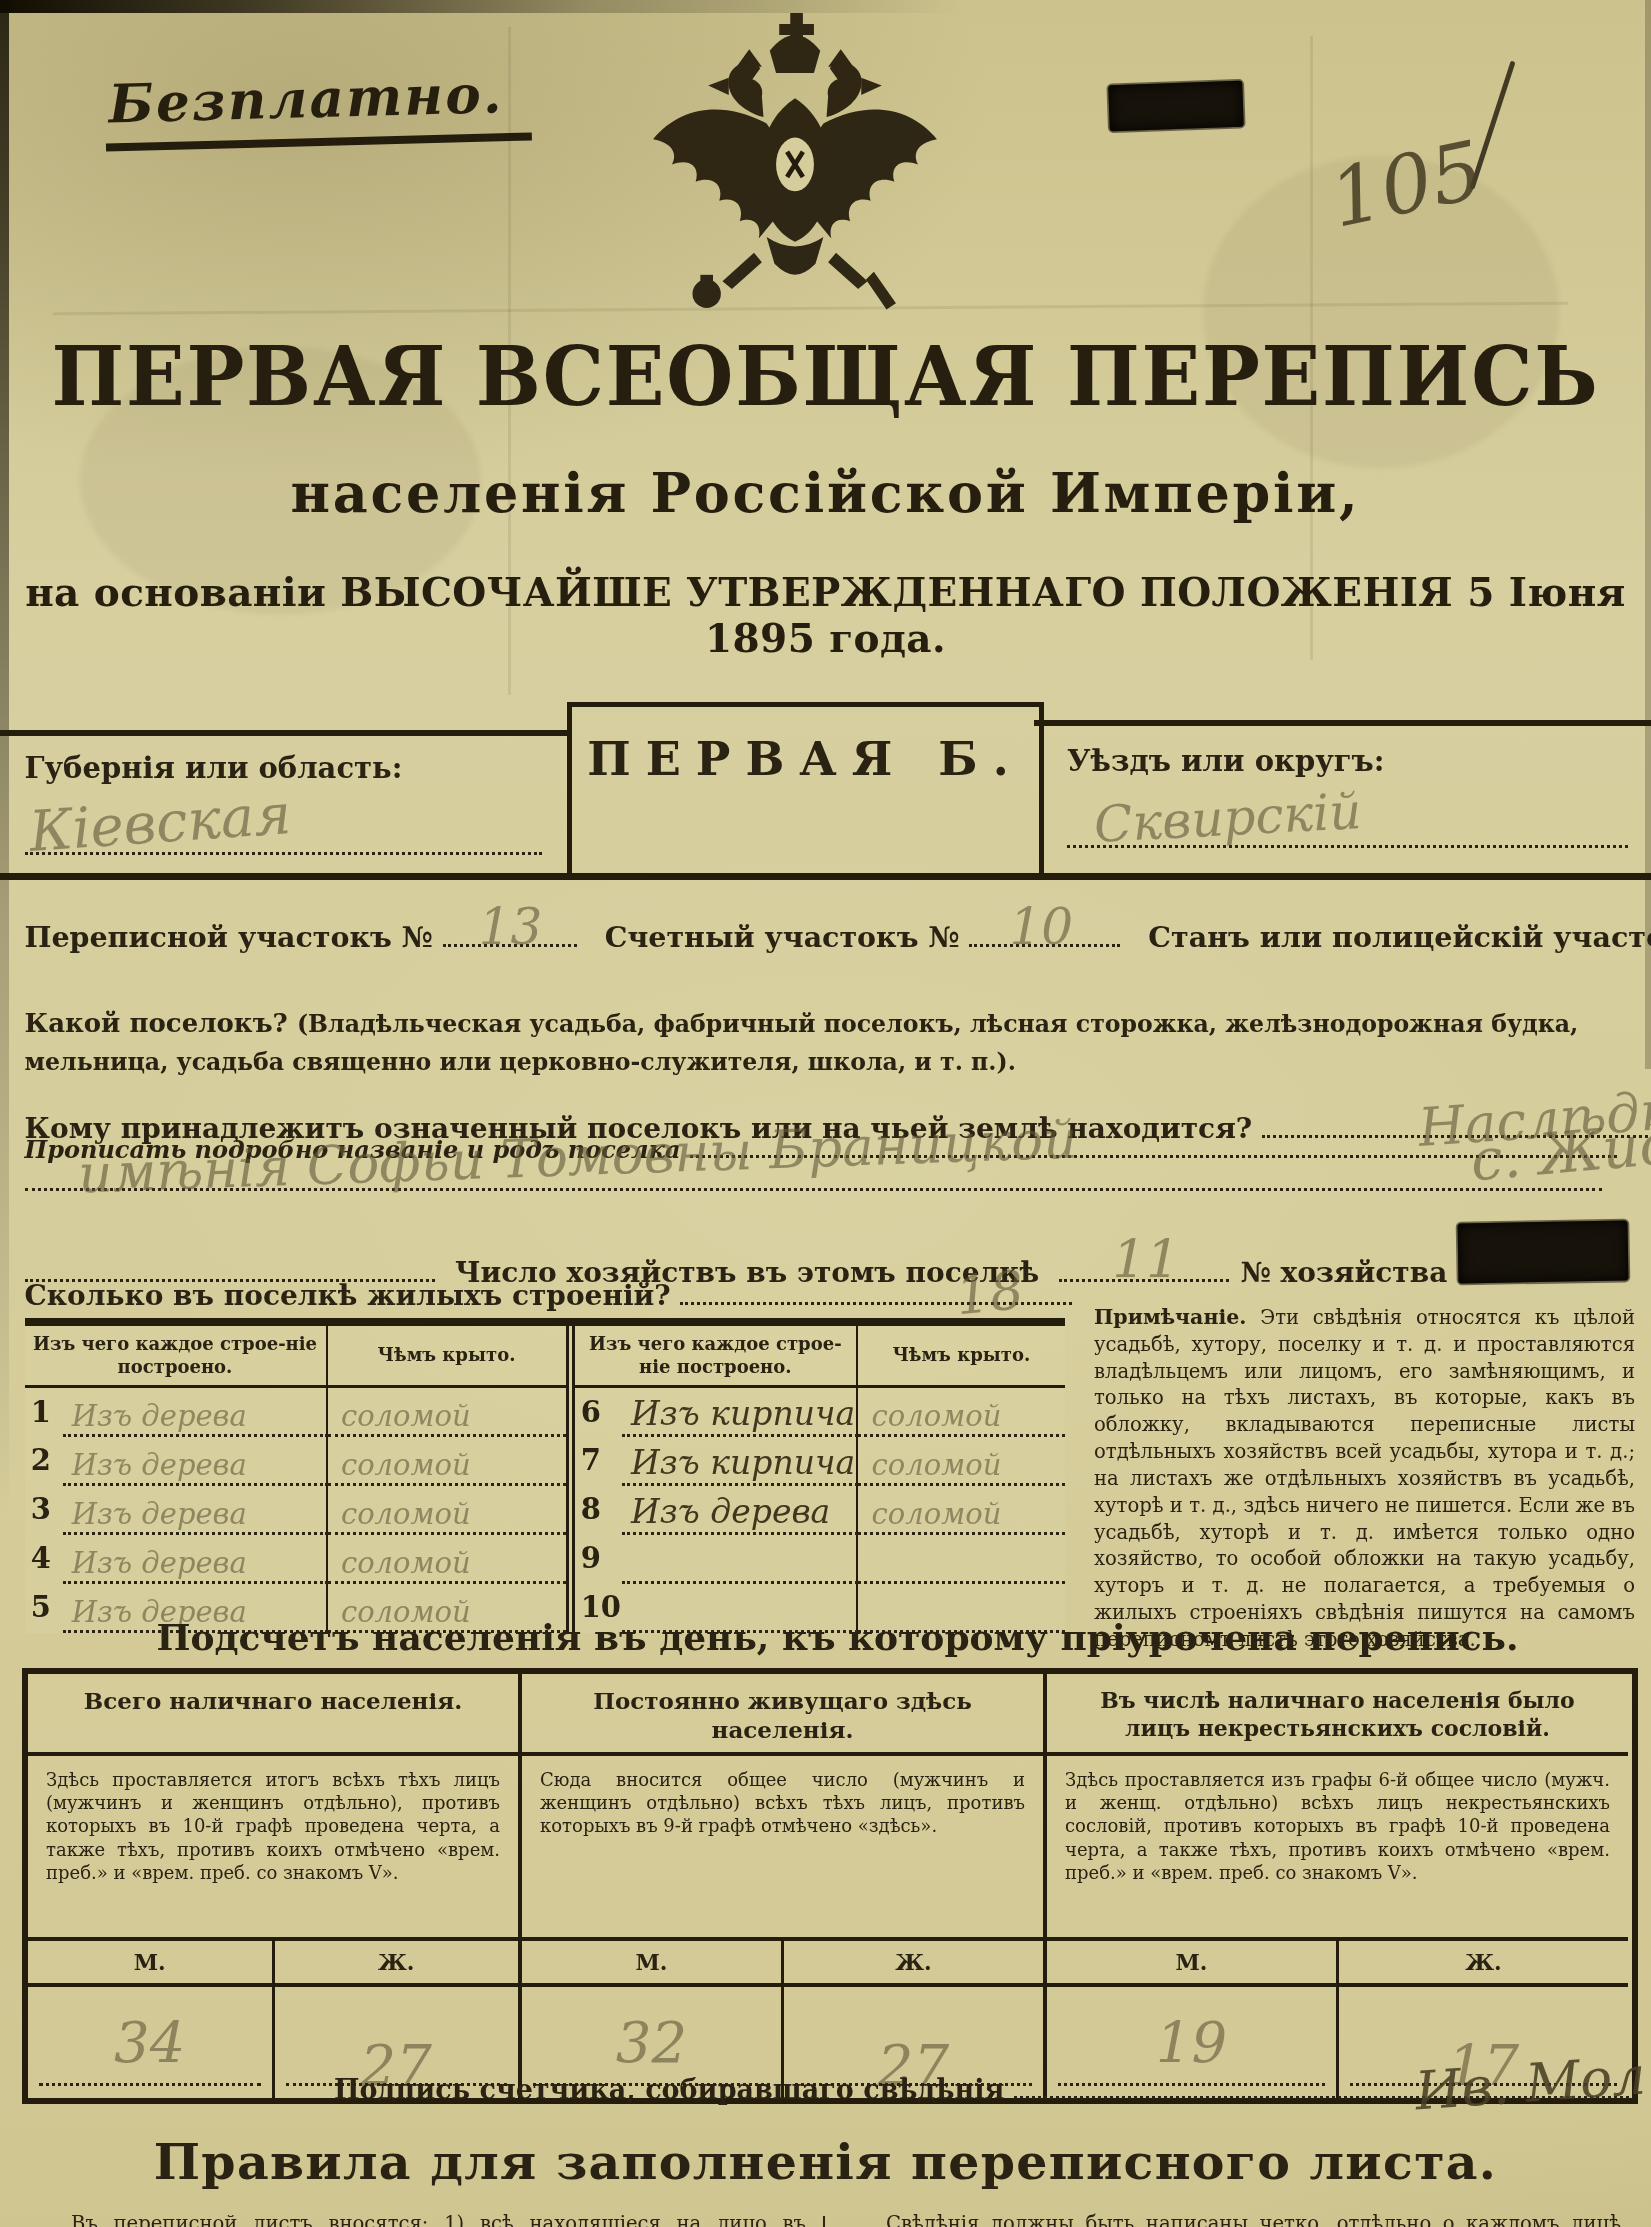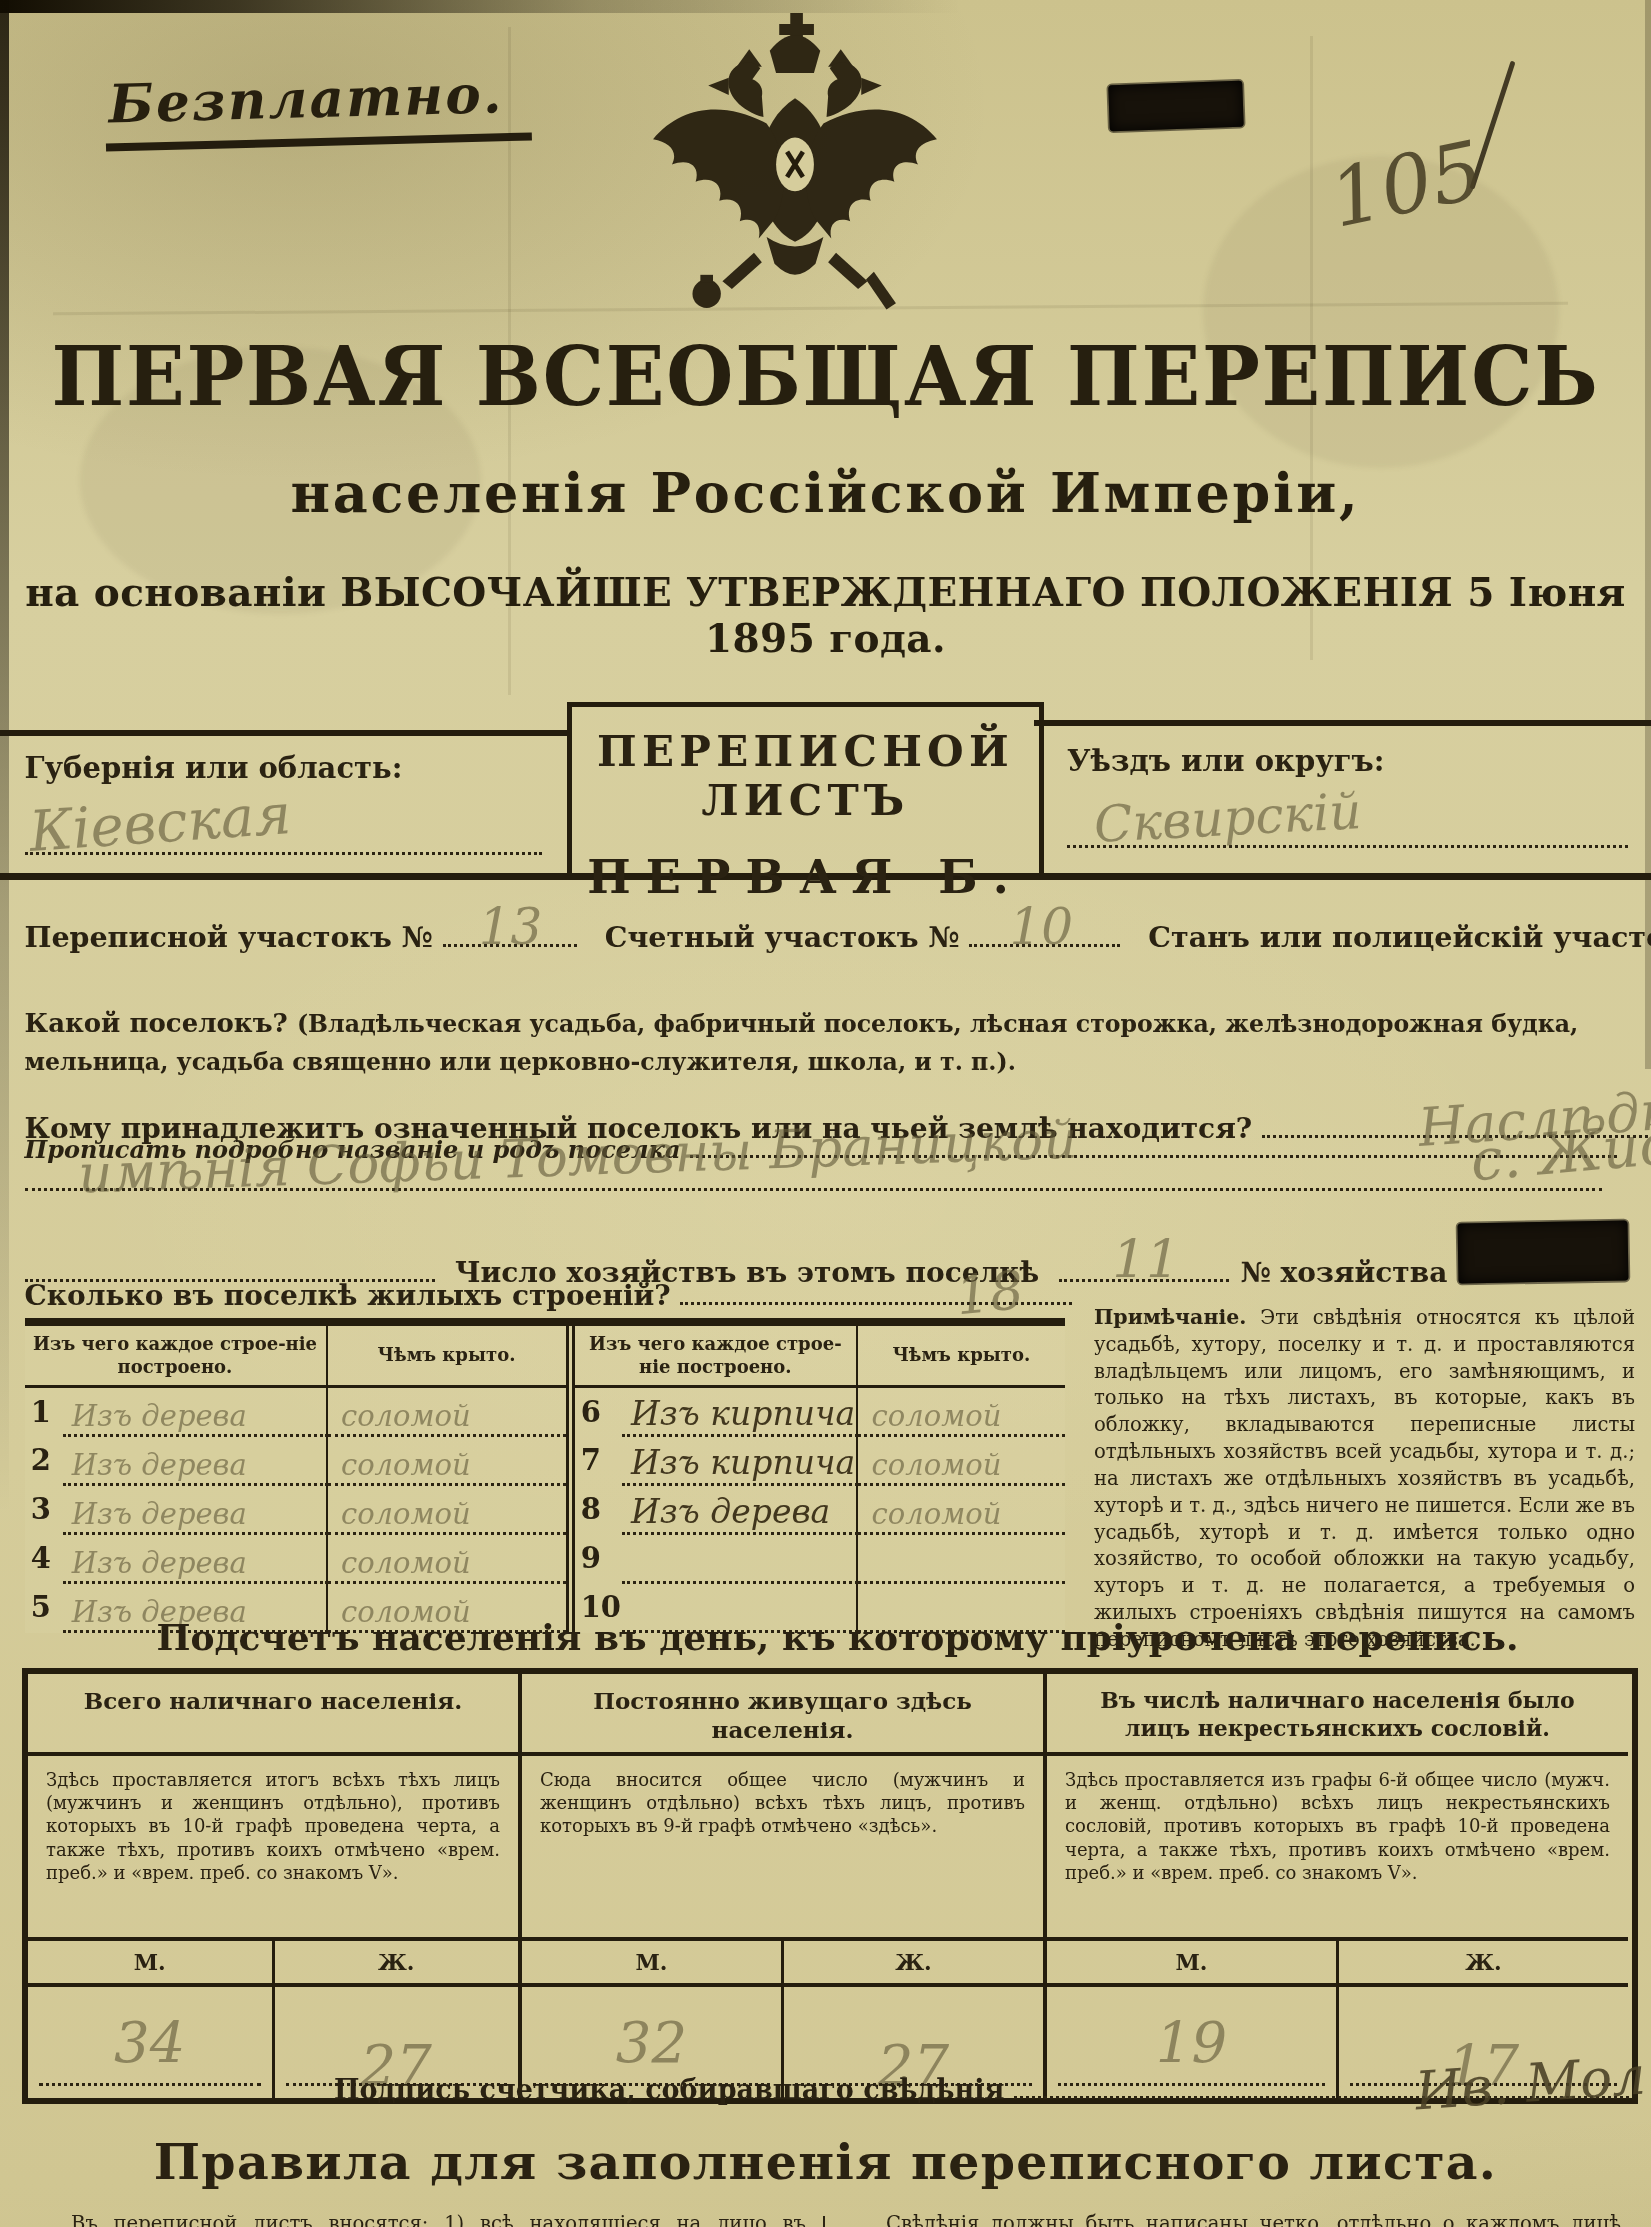--- a/index.html
+++ b/index.html
@@ -177,21 +177,20 @@
     <div class="rule lr"></div>
     <div class="rule rr"></div>
     <div class="rule rb"></div>
     <div class="cell-left">
       <span>Губернія или область:</span>
       <span class="dotline">
         <span class="hw-gub pencil">Кіевская</span>
       </span>
     </div>
     <div class="center-box">
-      <div class="cb1">ПЕРЕПИСНОЙ ЛИСТЪ</div>
       <div class="cb2">ПЕРВАЯ Б.</div>
     </div>
     <div class="cell-right">
       <span>Уѣздъ или округъ:</span>
       <span class="dotline">
         <span class="hw-uezd pencil">Сквирскій</span>
       </span>
     </div>
   </div>
 

